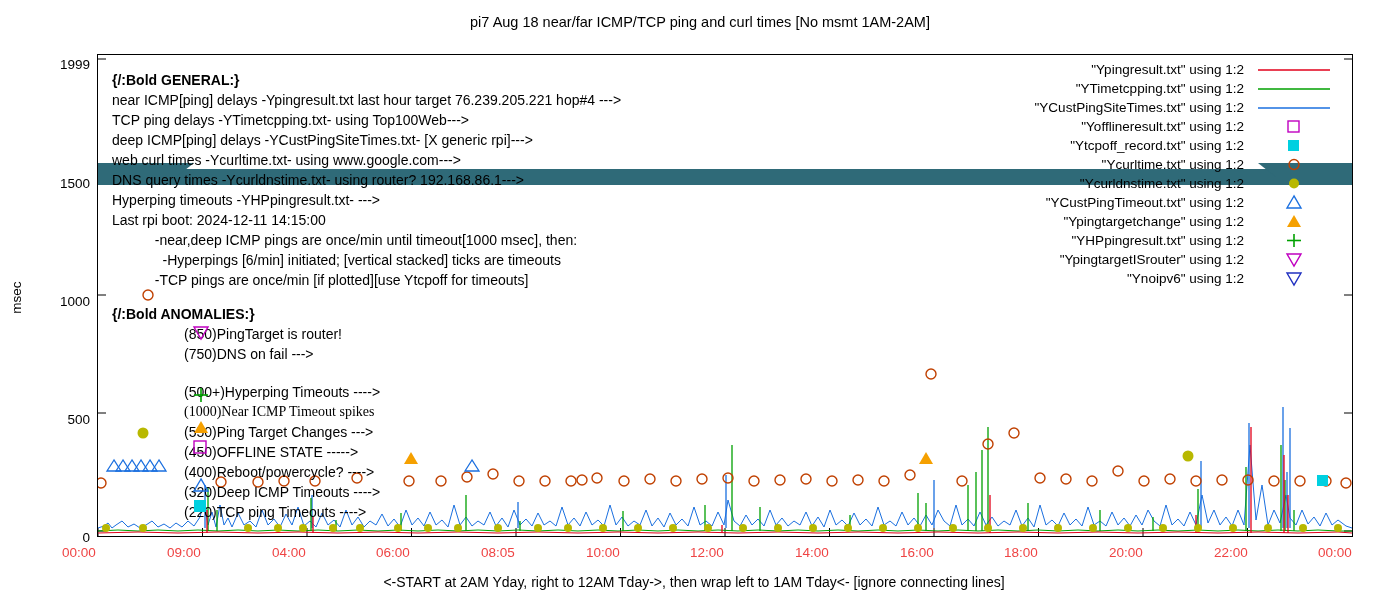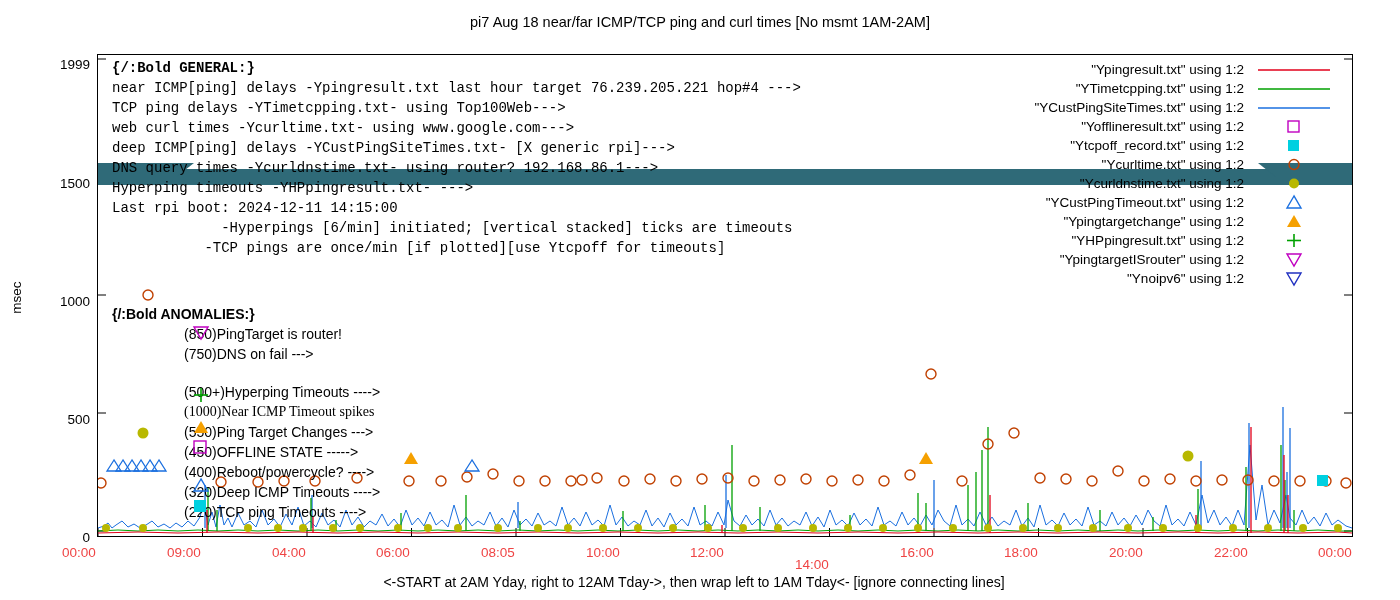--- a/index.html
+++ b/index.html
@@ -34,21 +34,21 @@
     left:0;top:574px;width:1388px;text-align:center;font-size:14px;
   }
   .legend-row{
     position:absolute;height:19px;line-height:19px;font-size:13.5px;
     white-space:nowrap;text-align:right;
   }
   .legend-label{
     position:absolute;right:96px;top:0;white-space:nowrap;
   }
   .legend-key{position:absolute;right:0;top:0;width:92px;height:19px;}
-  .annblock{left:112px;top:58px;width:760px;font-family:Liberation Mono, monospace;}
+  .annblock{left:112px;top:70px;width:760px;}
   .annline{height:20px;line-height:20px;white-space:pre;font-size:14px;}
   .bold{font-weight:bold;}
 </style>
 </head>
 <body>
 
 <div id="root">
 
   <div class="abs" id="title">pi7 Aug 18  near/far ICMP/TCP ping and curl times [No msmt 1AM-2AM]</div>
 
@@ -60,21 +60,21 @@
   <div class="abs ytick" style="left:30px;top:176px;">1500</div>
   <div class="abs ytick" style="left:30px;top:57px;">1999</div>
 
   <div class="abs xtick" style="left:62px;top:545px;">00:00</div>
   <div class="abs xtick" style="left:167px;top:545px;">09:00</div>
   <div class="abs xtick" style="left:272px;top:545px;">04:00</div>
   <div class="abs xtick" style="left:376px;top:545px;">06:00</div>
   <div class="abs xtick" style="left:481px;top:545px;">08:05</div>
   <div class="abs xtick" style="left:586px;top:545px;">10:00</div>
   <div class="abs xtick" style="left:690px;top:545px;">12:00</div>
-  <div class="abs xtick" style="left:795px;top:545px;margin-top:12px;">14:00</div>
+  <div class="abs xtick" style="left:795px;top:545px;">14:00</div>
   <div class="abs xtick" style="left:900px;top:545px;">16:00</div>
   <div class="abs xtick" style="left:1004px;top:545px;">18:00</div>
   <div class="abs xtick" style="left:1109px;top:545px;">20:00</div>
   <div class="abs xtick" style="left:1214px;top:545px;">22:00</div>
   <div class="abs xtick" style="left:1318px;top:545px;">00:00</div>
 
   <div class="abs" id="xlabel">&lt;-START at 2AM Yday, right to 12AM Tday-&gt;, then wrap left to 1AM Tday&lt;- [ignore connecting lines]</div>
 
   <div class="abs" id="plotarea">
     <svg width="1254" height="481" viewBox="0 0 1254 481">
@@ -322,25 +322,26 @@
         <polygon fill="#2f6a78" points="-1,108 96,108 78,122 -1,122"></polygon>
         <polygon fill="#2f6a78" points="1254,108 1160,108 1178,122 1254,122"></polygon>
       </g>
     </svg>
   </div>
 
   <div class="abs annblock">
     <div class="annline bold">{/:Bold GENERAL:}</div>
     <div class="annline">near ICMP[ping] delays -Ypingresult.txt last hour target 76.239.205.221 hop#4 ---&gt;</div>
     <div class="annline">TCP ping delays -YTimetcpping.txt- using Top100Web---&gt;</div>
+    <div class="annline">deep ICMP[ping] delays -YCustPingSiteTimes.txt- [X generic rpi]---&gt;</div>
     <div class="annline">web curl times -Ycurltime.txt- using www.google.com---&gt;</div>
-    <div class="annline">deep ICMP[ping] delays -YCustPingSiteTimes.txt- [X generic rpi]---&gt;</div>
     <div class="annline">DNS query times -Ycurldnstime.txt- using router? 192.168.86.1---&gt;</div>
     <div class="annline">Hyperping timeouts -YHPpingresult.txt- ---&gt;</div>
     <div class="annline">Last rpi boot: 2024-12-11 14:15:00</div>
+    <div class="annline">           -near,deep ICMP pings are once/min until timeout[1000 msec], then:</div>
     <div class="annline">             -Hyperpings [6/min] initiated; [vertical stacked] ticks are timeouts</div>
     <div class="annline">           -TCP pings are once/min [if plotted][use Ytcpoff for timeouts]</div>
   </div>
 
   <div class="abs" style="left:112px;top:304px;width:700px;">
     <div class="annline bold">{/:Bold ANOMALIES:}</div>
     <div class="annline" style="padding-left:72px;">(850)PingTarget is router!</div>
     <div class="annline" style="padding-left:72px;">(750)DNS on fail ---&gt;</div>
     <div class="annline" style="padding-left:72px;margin-top:18px;">(500+)Hyperping Timeouts ----&gt;</div>
     <div class="annline" style="padding-left:72px;font-family:Liberation Serif, serif;">(1000)Near ICMP Timeout spikes</div>

